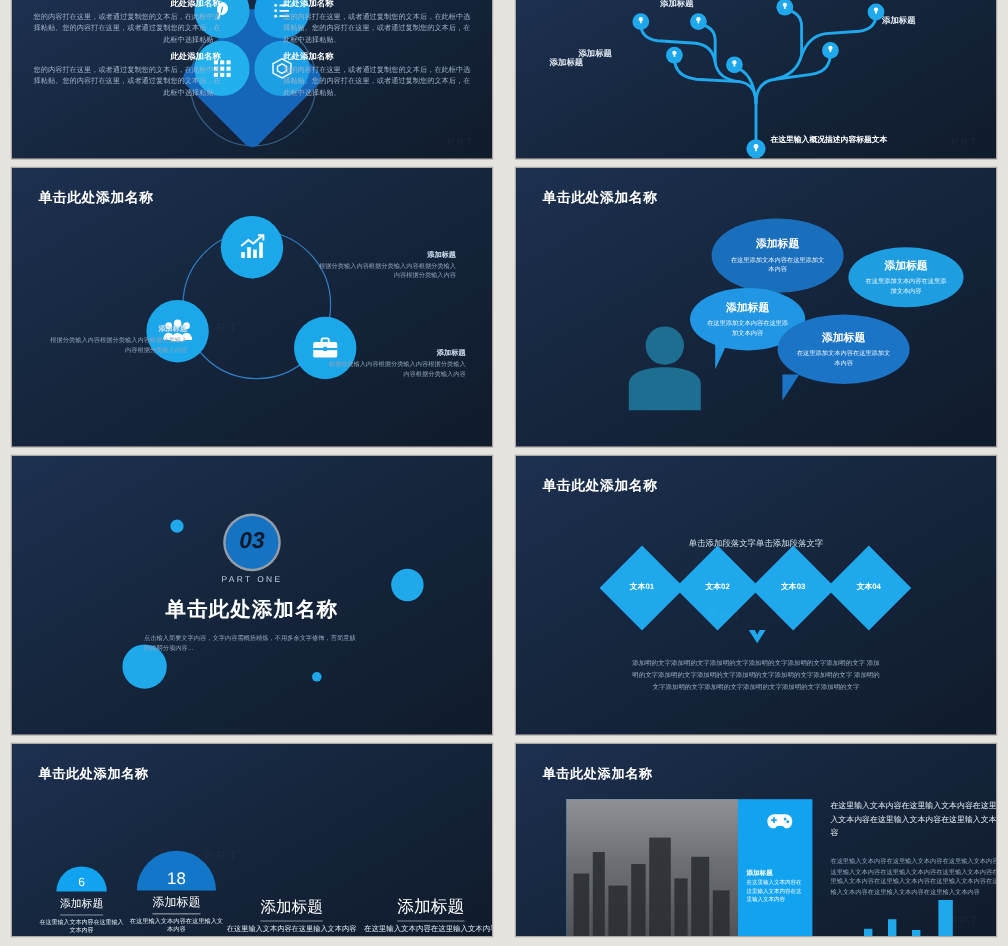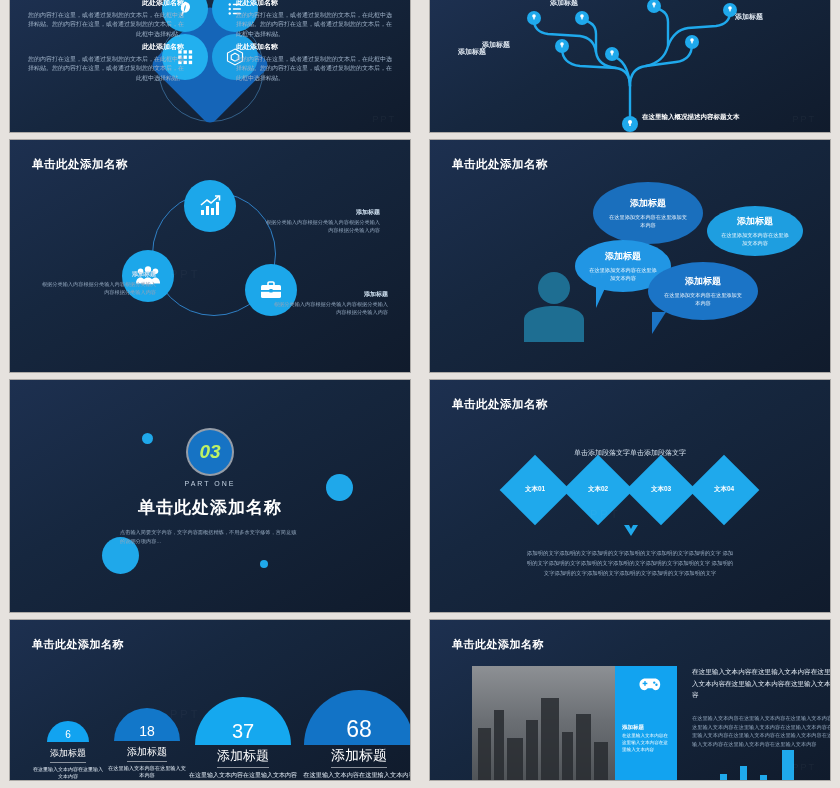--- a/index.html
+++ b/index.html
@@ -100,21 +100,21 @@
   .s4 .b1{left:163px;top:42px;width:110px;height:62px;background:#1a6fbd;}
   .s4 .b2{left:277px;top:66px;width:96px;height:50px;background:#1e9ee0;}
   .s4 .b3{left:145px;top:100px;width:96px;height:52px;background:#2196e4;}
   .s4 .b4{left:218px;top:122px;width:110px;height:58px;background:#1b74c6;}
   .s4 .tail{position:absolute;width:0;height:0;}
 
   
   .s5 .dot{position:absolute;border-radius:50%;background:#1fa8ea;}
   .s5 .badge{
     position:absolute;left:50%;margin-left:-22px;top:50px;width:44px;height:44px;
-    border-radius:50%;background:#1673c4;color:#bef264;display:flex;align-items:center;
+    border-radius:50%;background:#1673c4;color:#0f172a;display:flex;align-items:center;
     justify-content:center;font-size:19px;font-weight:bold;font-style:italic;
     box-shadow:0 0 0 2px rgba(255,255,255,.55);
   }
   .s5 .part{position:absolute;left:0;right:0;top:100px;text-align:center;color:#c3d2e2;font-size:7px;letter-spacing:2px;}
   .s5 .big{position:absolute;left:0;right:0;top:116px;text-align:center;color:#fff;font-size:17px;font-weight:bold;letter-spacing:1px;}
   .s5 .sub{position:absolute;left:50%;margin-left:-90px;top:148px;width:180px;color:#93a7bd;font-size:5.2px;line-height:1.7;}
 
   
   .s6 .lead{position:absolute;left:0;right:0;top:68px;text-align:center;color:#d4e0ec;font-size:7px;}
   .s6 .line{position:absolute;top:110px;height:1px;background:#2a5f92;}
@@ -409,31 +409,25 @@
 
      <div class="col" style="left:96px;width:82px;">
        <div class="arc" style="width:66px;height:33px;background:#1277c9;">
          <span class="num" style="font-size:14px;">18</span>
        </div>
        <div><span class="ch" style="font-size:10px;">添加标题</span></div>
        <div class="cb" style="font-size:5.2px;">在这里输入文本内容在这里输入文本内容</div>
      </div>
 
      <div class="col" style="left:178px;width:110px;">
-       <div class="arc" style="width:96px;height:48px;background:#15a8ef;">
-         <span class="num" style="font-size:20px;">37</span>
-       </div>
        <div><span class="ch" style="font-size:13px;">添加标题</span></div>
        <div class="cb" style="font-size:6px;">在这里输入文本内容在这里输入文本内容</div>
      </div>
 
      <div class="col" style="left:288px;width:122px;">
-       <div class="arc" style="width:110px;height:55px;background:#1273c6;">
-         <span class="num" style="font-size:23px;">68</span>
-       </div>
        <div><span class="ch" style="font-size:14px;">添加标题</span></div>
        <div class="cb" style="font-size:6.2px;">在这里输入文本内容在这里输入文本内容</div>
      </div>
      <div class="wm2">PPT</div>
    </div>
   </div>
 
   <div class="cell">
    <div class="slide short s8">
      <div class="title small">单击此处添加名称</div>

